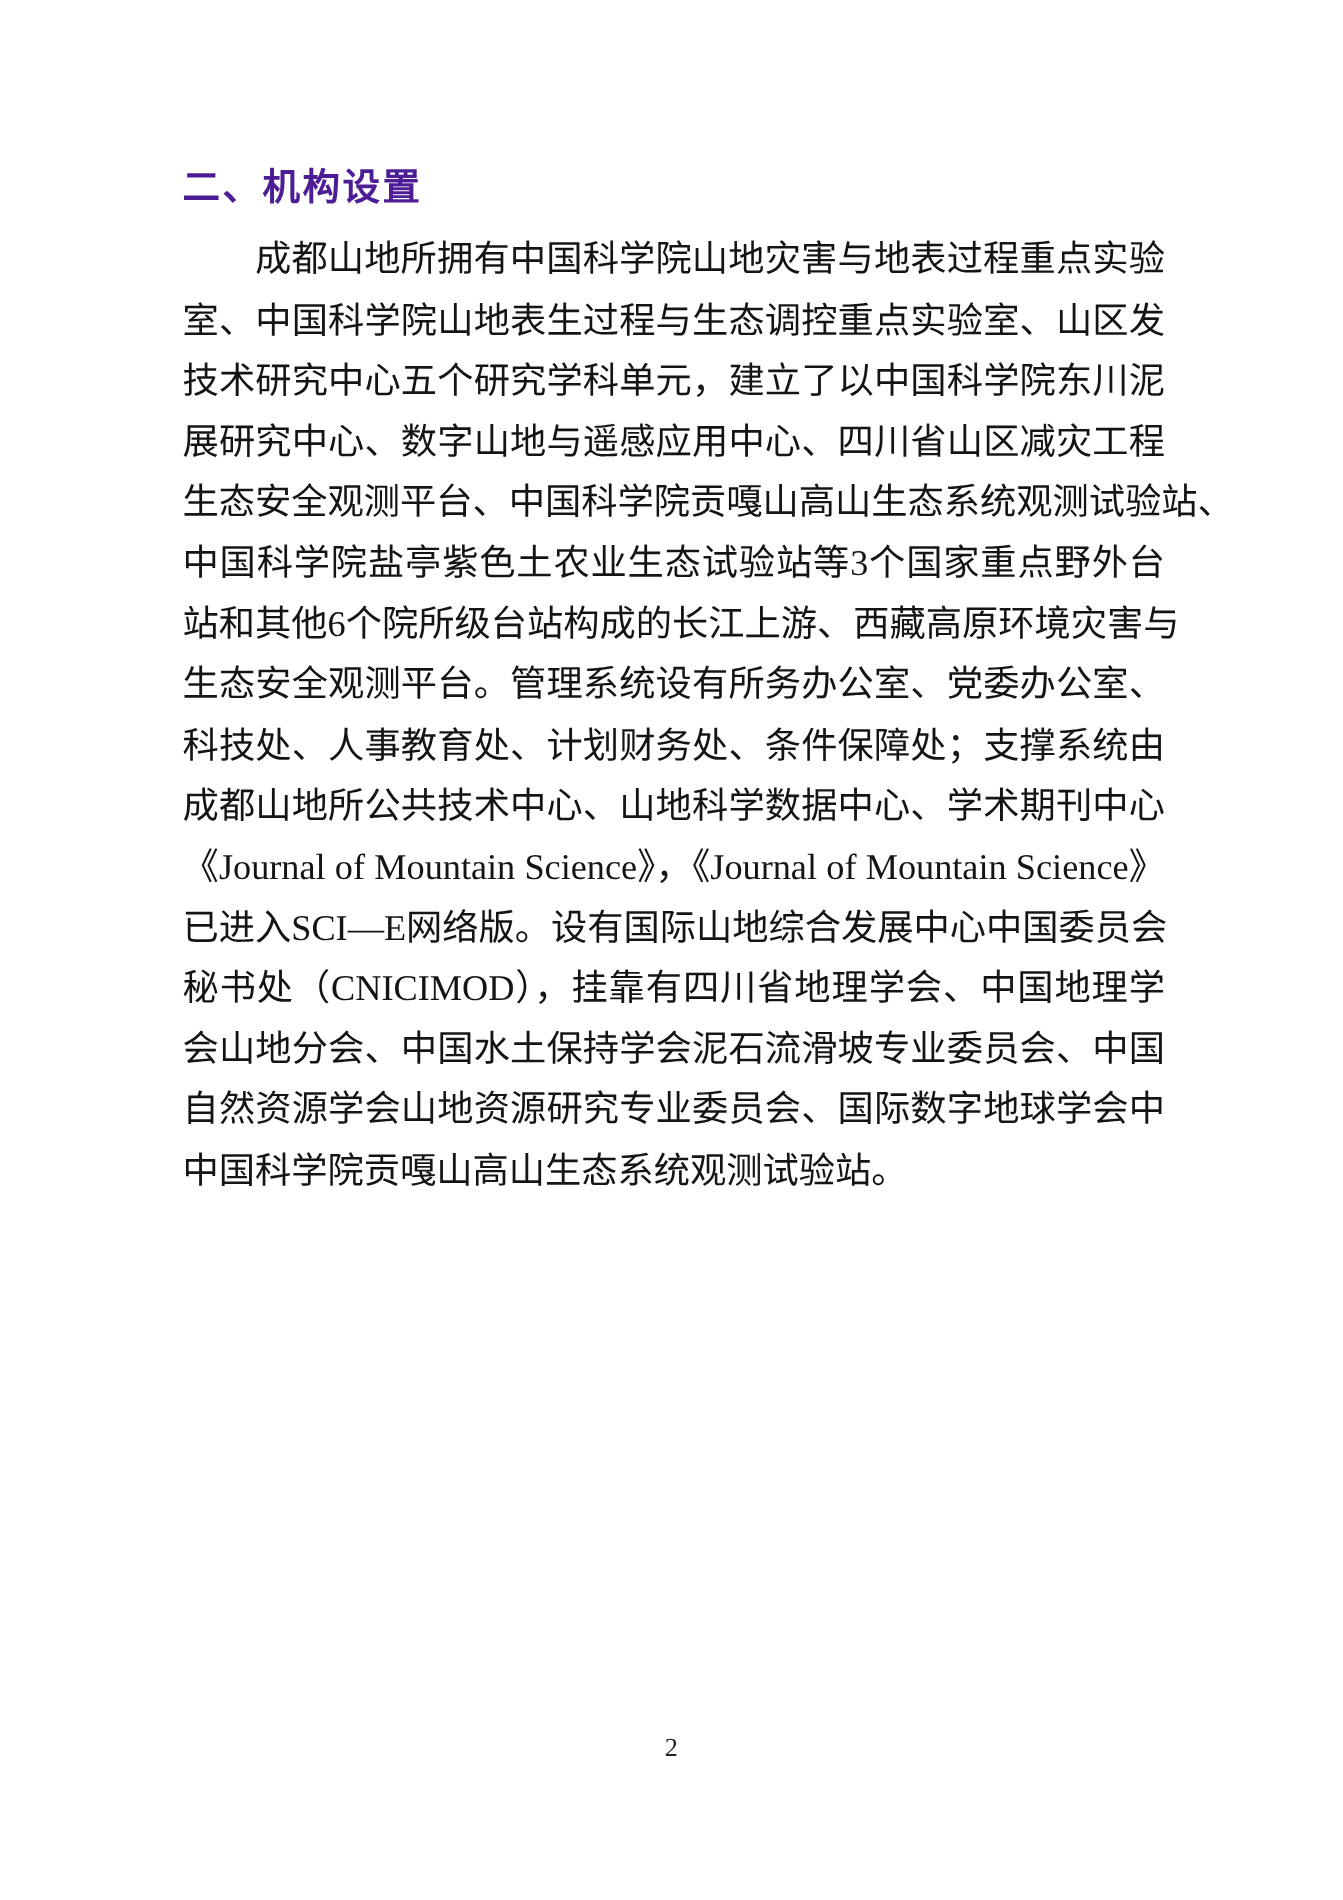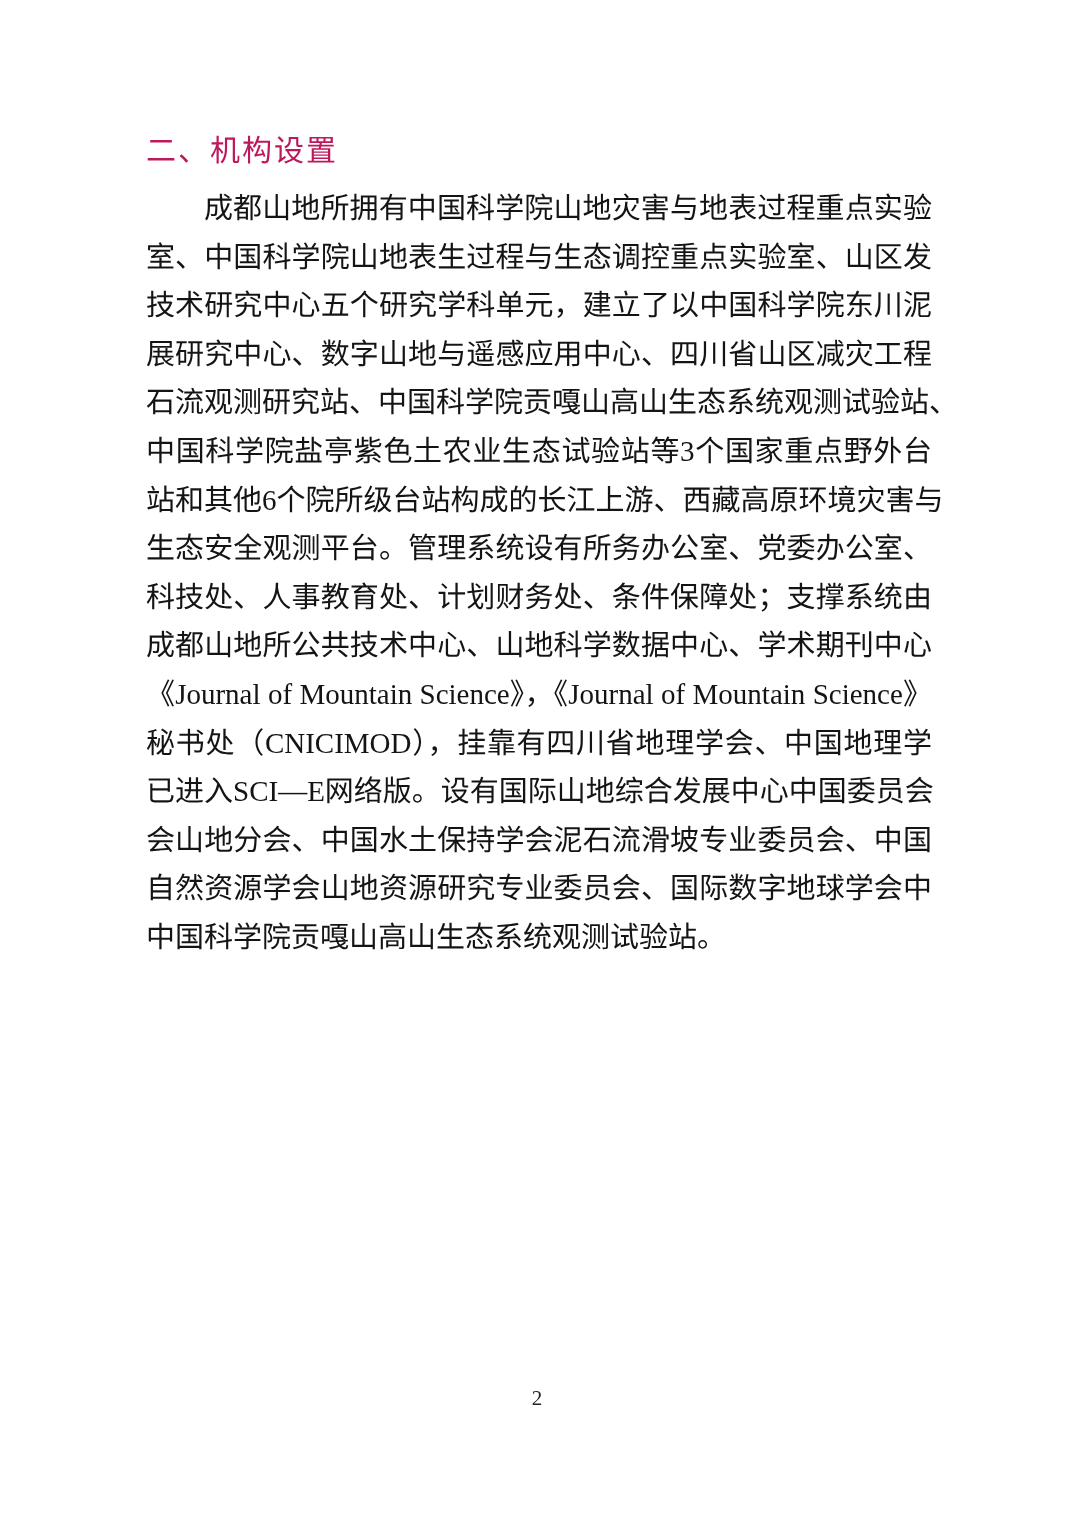--- a/index.html
+++ b/index.html
@@ -18,26 +18,26 @@
     overflow: hidden;
   }
   .content {
     position: absolute;
     left: 146px;
     top: 130px;
     width: 786px;
   }
   .heading {
     font-family: "Liberation Sans", "DejaVu Sans", sans-serif;
-    font-weight: 400;
+    font-weight: 700;
     font-size: 30px;
     line-height: 42px;
     letter-spacing: 2px;
     margin: 0 0 12px 0;
-    color: #be185d;
+    color: #4c1d95;
     text-align: left;
   }
   .paragraph {
     font-size: 29px;
     color: #141414;
   }
   .text-line {
     line-height: 48.6px;
     white-space: nowrap;
     text-align: justify;
@@ -65,28 +65,28 @@
 <body>
 
 <div class="page">
   <div class="content">
     <h2 class="heading">二、机构设置</h2>
     <div class="paragraph">
       <div class="text-line first">成都山地所拥有中国科学院山地灾害与地表过程重点实验</div>
       <div class="text-line">室、中国科学院山地表生过程与生态调控重点实验室、山区发</div>
       <div class="text-line">技术研究中心五个研究学科单元，建立了以中国科学院东川泥</div>
       <div class="text-line">展研究中心、数字山地与遥感应用中心、四川省山区减灾工程</div>
-      <div class="text-line">石流观测研究站、中国科学院贡嘎山高山生态系统观测试验站、</div>
+      <div class="text-line">生态安全观测平台、中国科学院贡嘎山高山生态系统观测试验站、</div>
       <div class="text-line">中国科学院盐亭紫色土农业生态试验站等3个国家重点野外台</div>
       <div class="text-line">站和其他6个院所级台站构成的长江上游、西藏高原环境灾害与</div>
       <div class="text-line">生态安全观测平台。管理系统设有所务办公室、党委办公室、</div>
       <div class="text-line">科技处、人事教育处、计划财务处、条件保障处；支撑系统由</div>
       <div class="text-line">成都山地所公共技术中心、山地科学数据中心、学术期刊中心</div>
       <div class="text-line">《Journal of Mountain Science》，《Journal of Mountain Science》</div>
+      <div class="text-line">已进入SCI—E网络版。设有国际山地综合发展中心中国委员会</div>
       <div class="text-line">秘书处（CNICIMOD），挂靠有四川省地理学会、中国地理学</div>
-      <div class="text-line">已进入SCI—E网络版。设有国际山地综合发展中心中国委员会</div>
       <div class="text-line">会山地分会、中国水土保持学会泥石流滑坡专业委员会、中国</div>
       <div class="text-line">自然资源学会山地资源研究专业委员会、国际数字地球学会中</div>
       <div class="text-line last">中国科学院贡嘎山高山生态系统观测试验站。</div>
     </div>
   </div>
   <div class="page-number">2</div>
 </div>
 
 </body></html>

